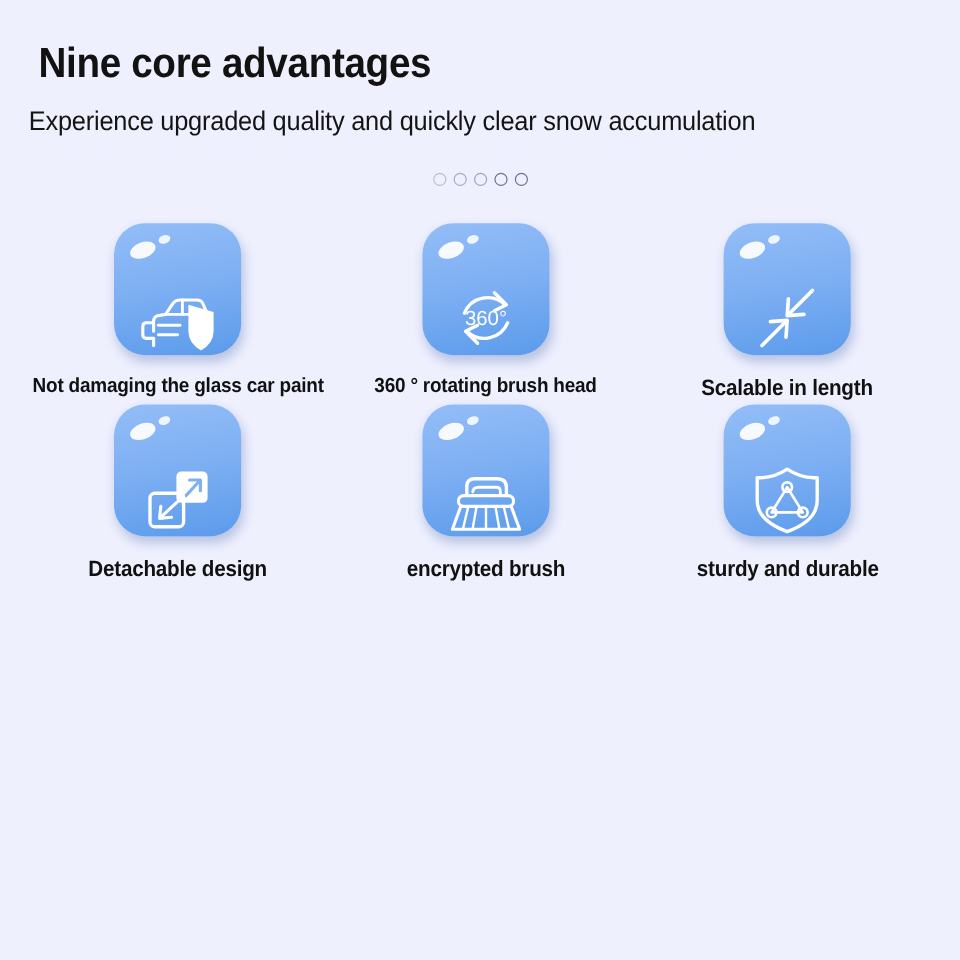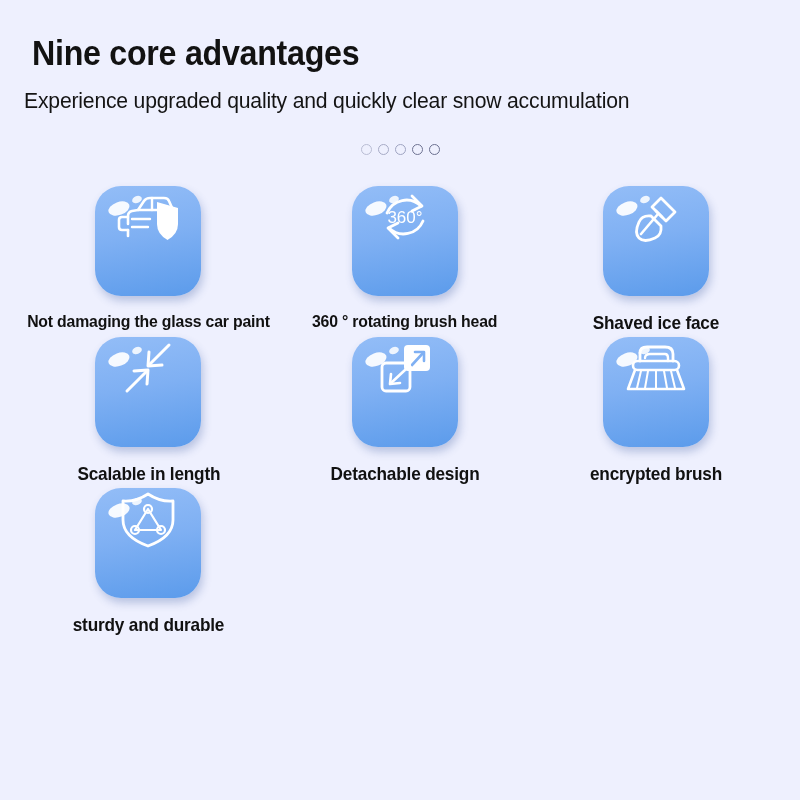--- a/index.html
+++ b/index.html
@@ -72,21 +72,21 @@
   }
 
   .tile {
     width:106px;
     height:110px;
     border-radius:26px;
     background:linear-gradient(170deg, #93bdf7 0%, #7fb0f3 45%, #5b9beb 100%);
     box-shadow:2px 5px 9px rgba(60,90,160,0.30);
     position:relative;
     display:flex;
-    align-items:flex-start;
+    align-items:flex-end;
     justify-content:center;
   }
 
   
   .tile::before {
     content:"";
     position:absolute;
     left:13px; top:16px;
     width:22px; height:13px;
     background:rgba(255,255,255,0.92);
@@ -161,31 +161,20 @@
         <path d="M38 10 L48 20 L38 25" stroke="#fff" stroke-width="2.8" stroke-linecap="round" stroke-linejoin="round" fill="none"></path>
         <path d="M15 42 A21 21 0 0 0 49 35" stroke="#fff" stroke-width="2.8" stroke-linecap="round"></path>
         <path d="M24 52 L14 42 L24 37" stroke="#fff" stroke-width="2.8" stroke-linecap="round" stroke-linejoin="round" fill="none"></path>
         <text x="31" y="37" text-anchor="middle" fill="#fff" font-family="Liberation Sans, sans-serif" font-size="17">360°</text>
       </svg>
     </div>
     <div class="label">360 ° rotating brush head</div>
   </div>
 
 
-  <div class="cell row2">
-    <div class="tile">
-      <svg width="62" height="62" viewBox="0 0 62 62" fill="none">
-        <path d="M36 12 L50 26 L41 35 L27 21 Z" stroke="#fff" stroke-width="2.8" stroke-linejoin="round" fill="none"></path>
-        <path d="M31 25 L37 31" stroke="#fff" stroke-width="2.8" stroke-linecap="round"></path>
-        <path d="M26 30 Q17 29 14 36 Q9 47 14 52 Q19 57 30 52 Q37 49 36 40 Z" stroke="#fff" stroke-width="2.8" stroke-linejoin="round" fill="none"></path>
-        <path d="M33 28 L16 48" stroke="#fff" stroke-width="2.6" stroke-linecap="round"></path>
-      </svg>
-    </div>
-    <div class="label">Shaved ice face</div>
-  </div>
 
   <div class="cell row2">
     <div class="tile">
       <svg width="62" height="62" viewBox="0 0 62 62" fill="none">
         <path d="M52 8 L32 28" stroke="#fff" stroke-width="3" stroke-linecap="round"></path>
         <path d="M45 28 L31 29 L32 15" stroke="#fff" stroke-width="3" stroke-linecap="round" stroke-linejoin="round" fill="none"></path>
         <path d="M10 54 L30 34" stroke="#fff" stroke-width="3" stroke-linecap="round"></path>
         <path d="M17 34 L31 33 L30 47" stroke="#fff" stroke-width="3" stroke-linecap="round" stroke-linejoin="round" fill="none"></path>
       </svg>
     </div>

